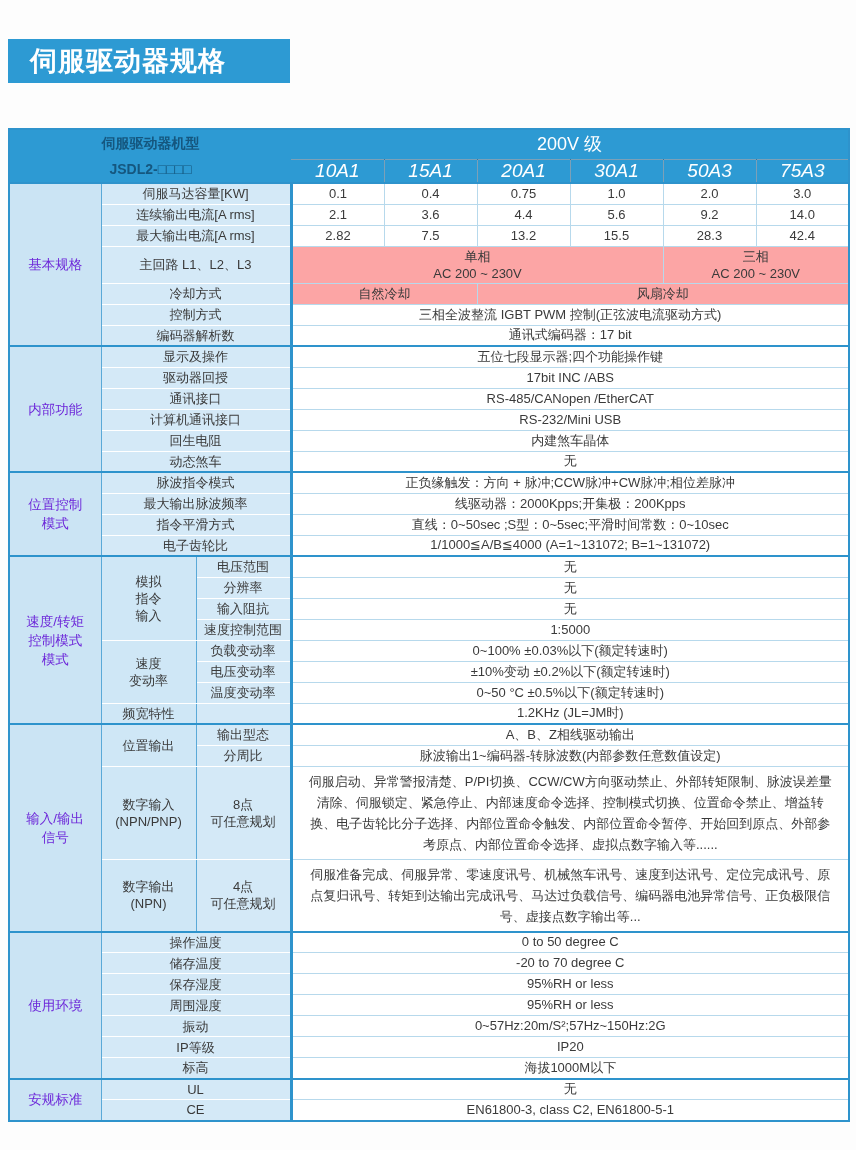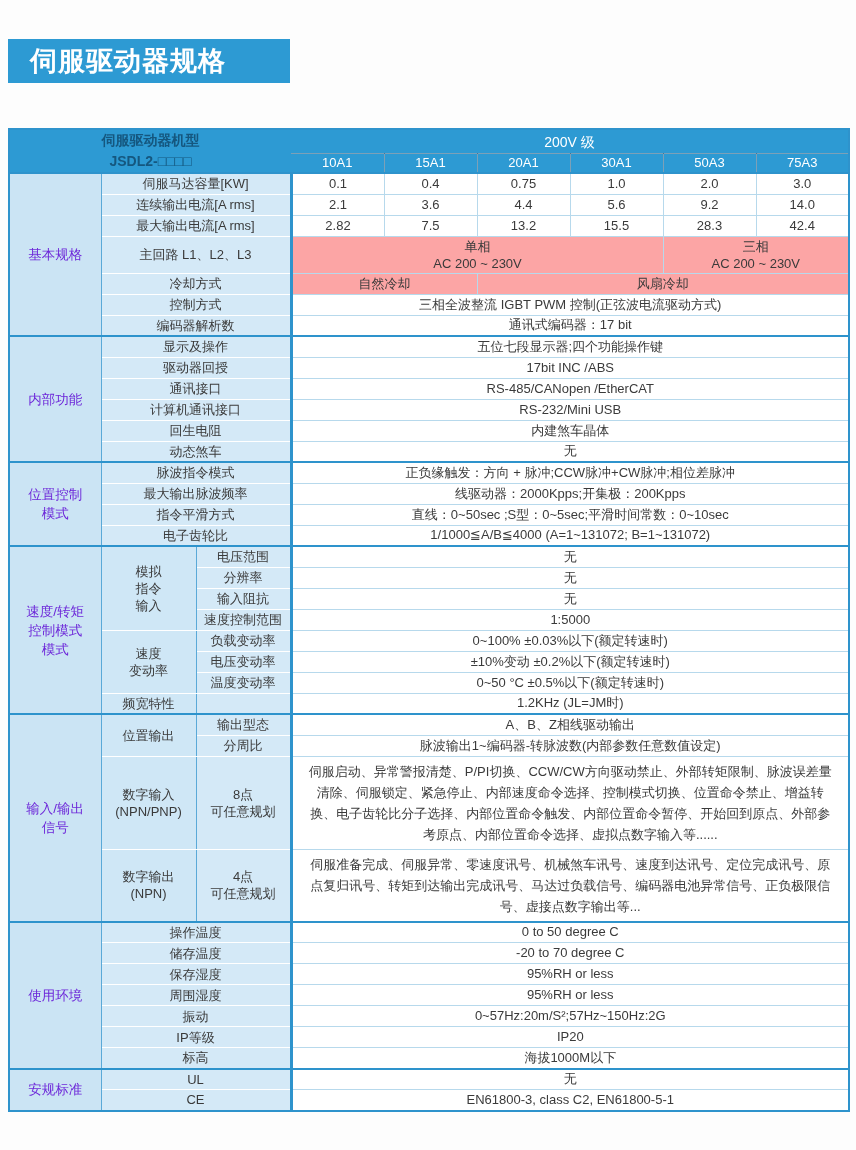--- a/index.html
+++ b/index.html
@@ -10,23 +10,23 @@
     display:flex; align-items:center; padding-left:22px; letter-spacing:1px; }
   .tblwrap { position:absolute; left:8px; top:128px; width:840px; }
   table { border-collapse:collapse; table-layout:fixed; width:840px;
     border:2px solid #2e93cc; }
   col.c-cat{width:92px;} col.c-grp{width:95px;} col.c-lbl{width:95px;}
   col.c-v{width:93px;}
   th,td { font-weight:normal; text-align:center; vertical-align:middle;
     font-size:13px; color:#3a3a3a; line-height:16px; padding:0 5px; overflow:hidden; }
   
   thead th { background:#2d9ad3; color:#ffffff; }
-  th.hmodel { color:#15577f; font-size:14px; line-height:21px; white-space:pre-line; font-weight:bold; }
-  th.hv { height:22px; font-size:14px; border-bottom:1px solid rgba(18,84,126,.55); }
-  th.hm { height:14px; font-size:13px; border-left:1px solid rgba(18,84,126,.55); }
+  th.hmodel { color:#15577f; font-size:14px; line-height:26px; white-space:pre-line; font-weight:bold; }
+  th.hv { height:22px; font-size:18px; border-bottom:1px solid rgba(18,84,126,.55); }
+  th.hm { height:14px; font-size:19px; border-left:1px solid rgba(18,84,126,.55);font-style:italic; }
   th.hm.first { border-left:none; }
   
   td.cat { background:#cbe4f4; border-right:1px solid #5aa9d8; white-space:pre-line; font-size:13.5px; line-height:19px; color:#6d28d9; }
   td.grp { background:#cfe7f6; border-right:1px solid #5aa9d8; border-bottom:1px solid rgba(255,255,255,.95); white-space:pre-line; line-height:17px; }
   td.lbl, td.lbl2 { background:#d4e9f7; border-right:3px solid #2e93cc; border-bottom:1px solid rgba(255,255,255,.95); white-space:pre-line; line-height:17px;margin-left:30px; }
   td.vc { background:#fff; border-right:1px solid #b7d9ec; border-bottom:1px solid #b7d9ec;text-align:center; }
   td.vf { background:#fff; border-bottom:1px solid #b7d9ec; }
   td.vs { background:#fca5a5; border-right:1px solid #b7d9ec; border-bottom:1px solid #b7d9ec; white-space:pre-line; line-height:17px; }
   td.vlast { border-right:none; }
   tr.sec-top > td { border-top:2px solid #2e93cc; }

